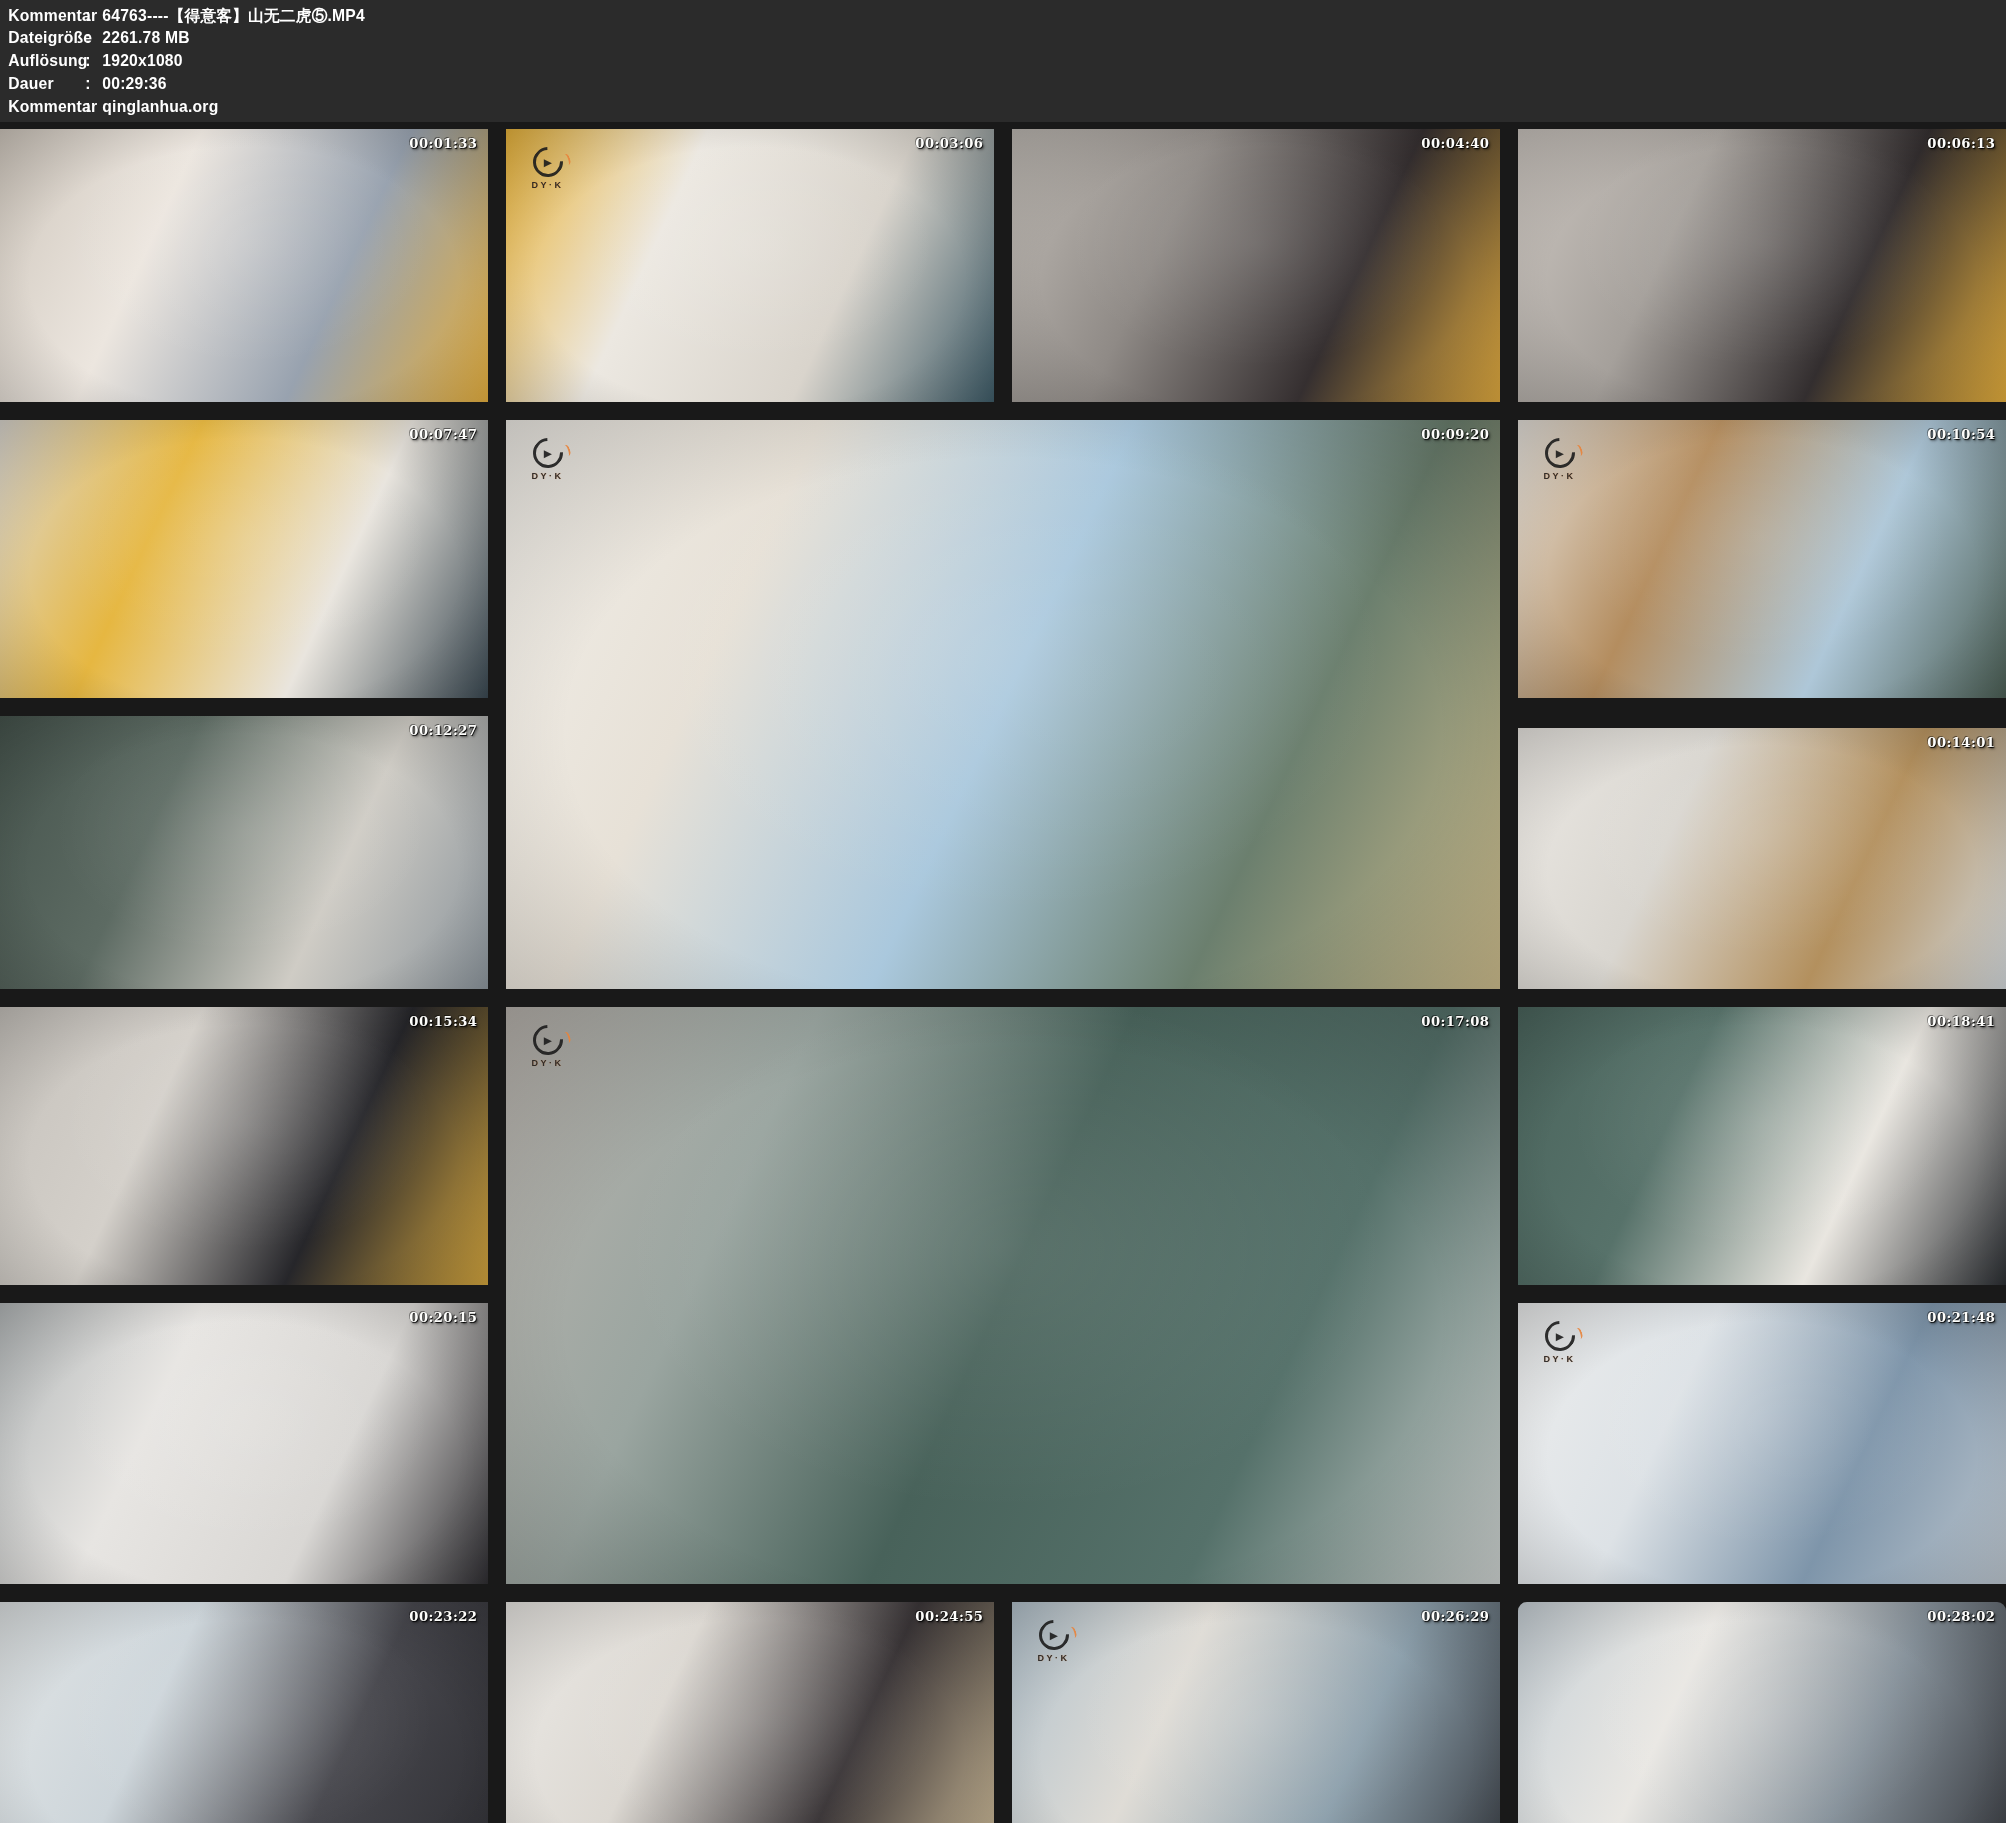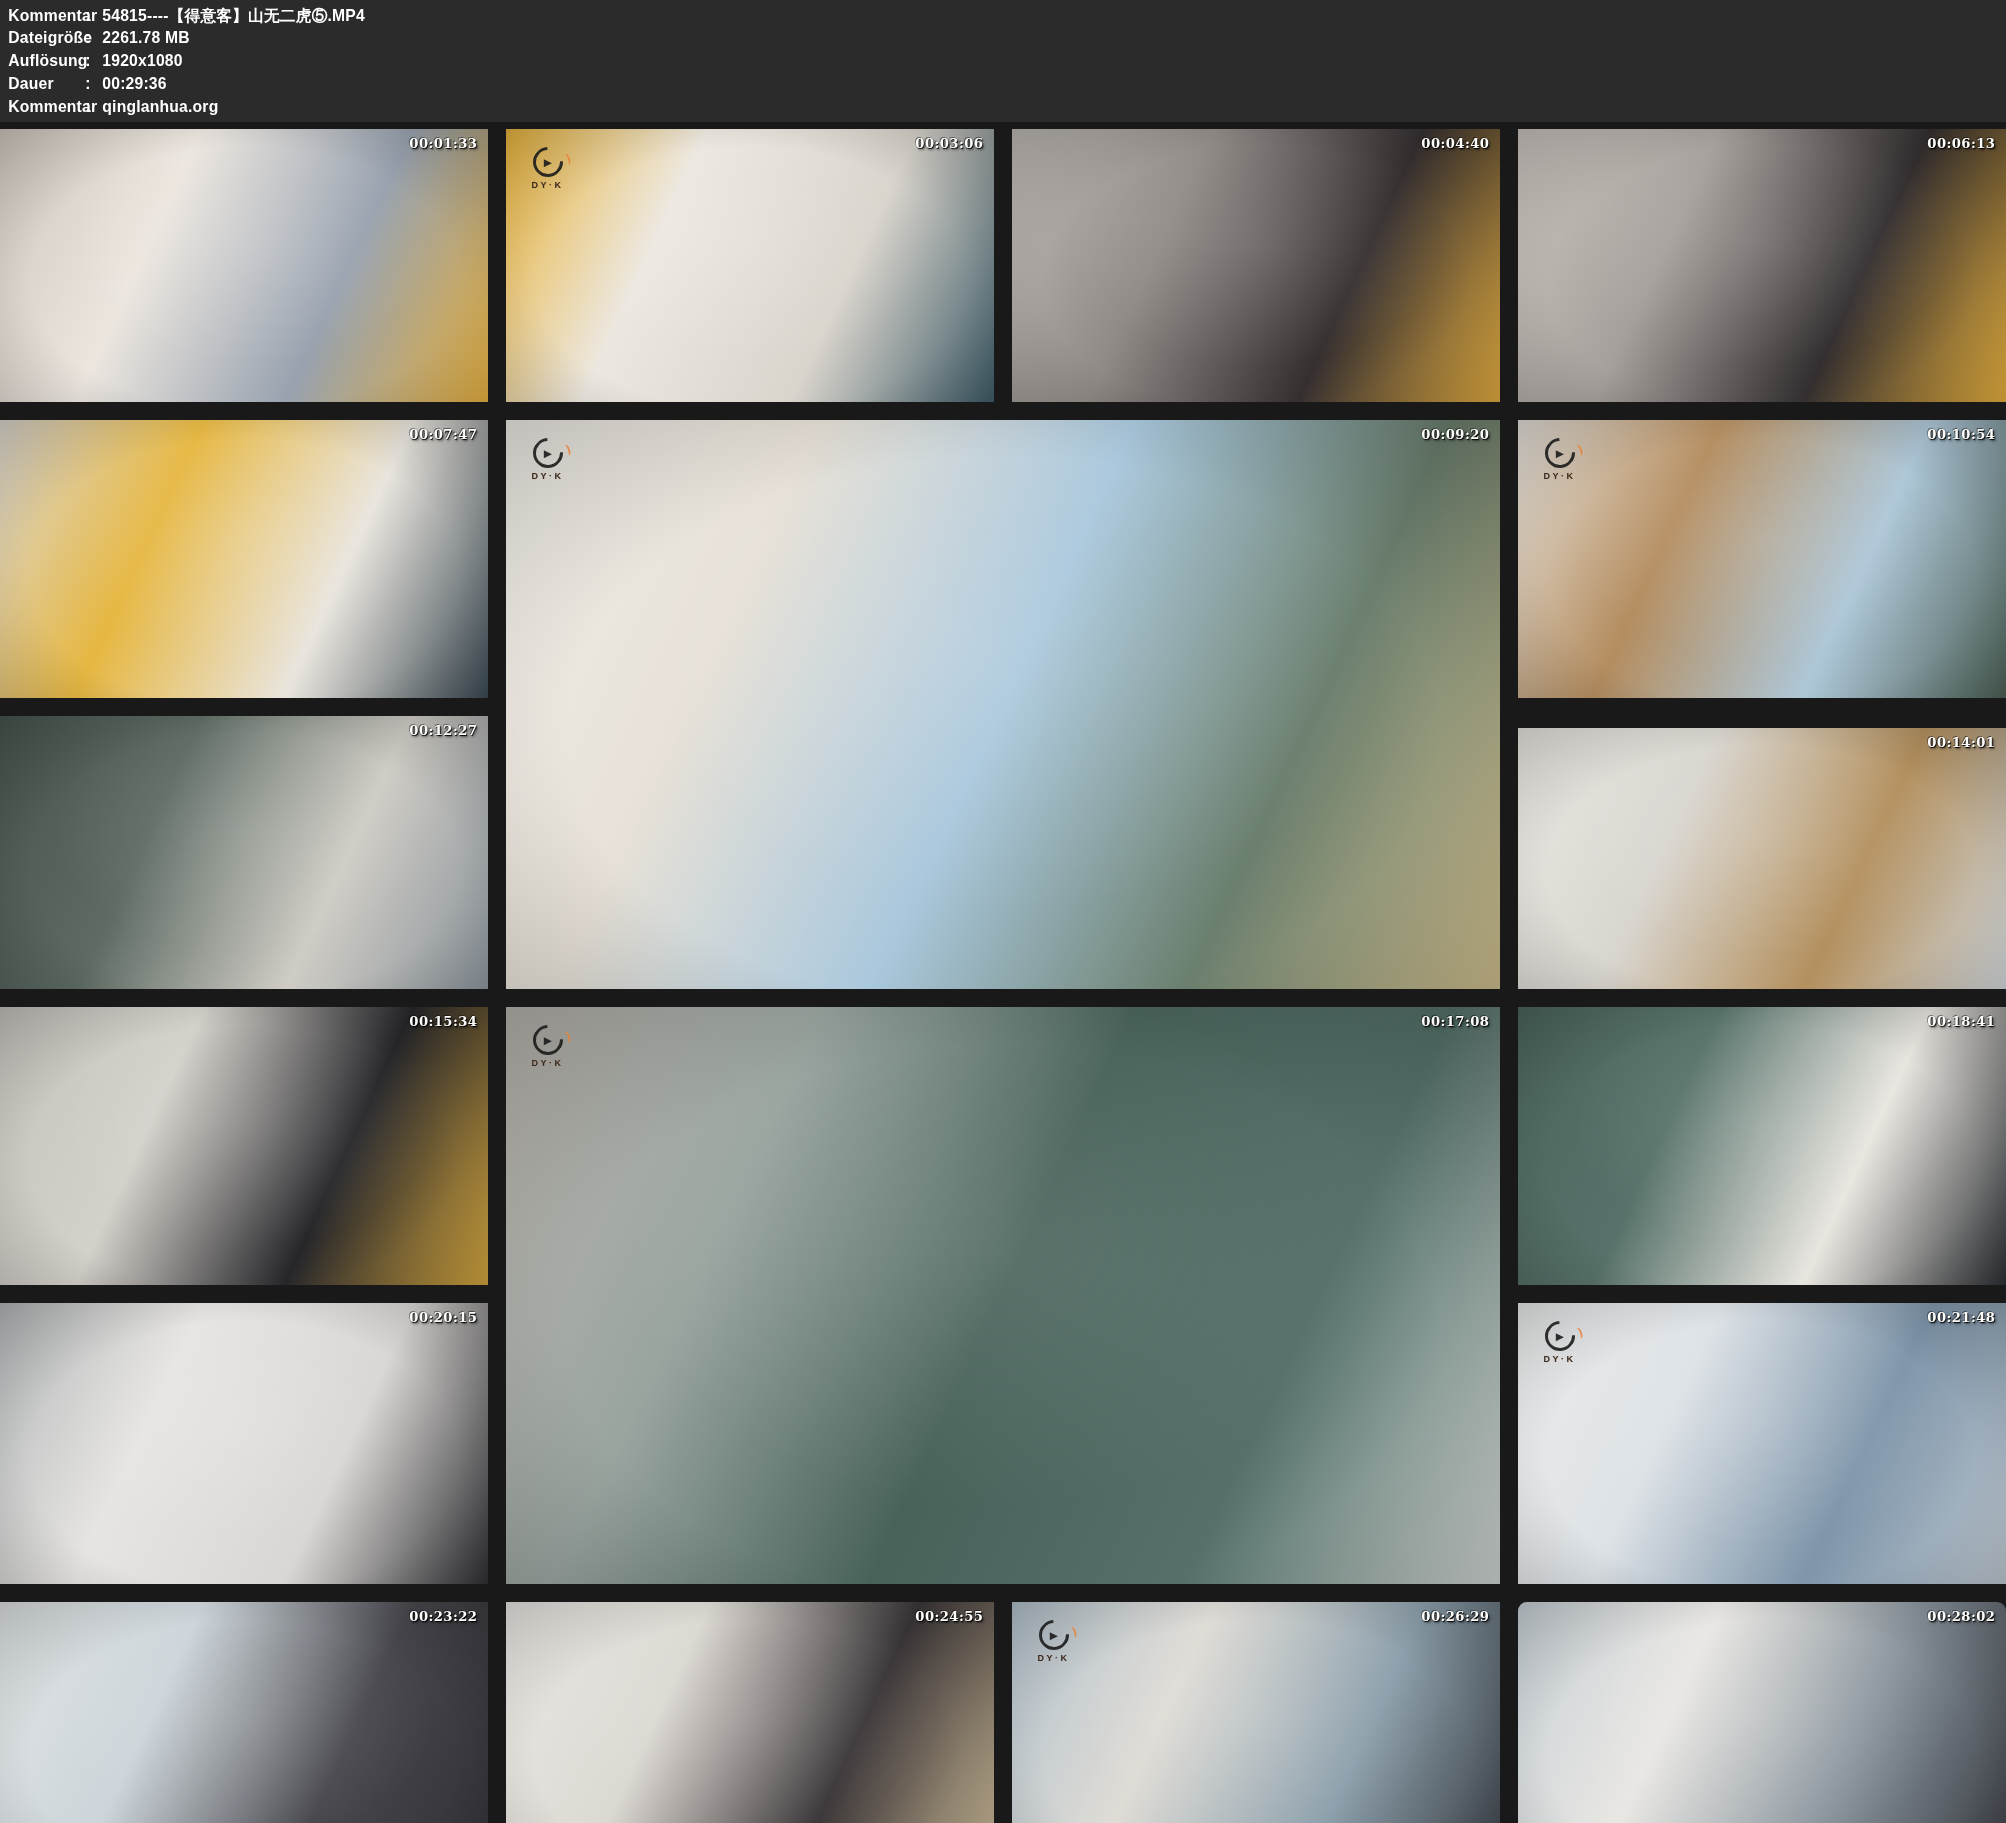--- a/index.html
+++ b/index.html
@@ -139,21 +139,21 @@
     white-space: nowrap;
   }
 </style>
 </head>
 <body>
 
 <header class="meta">
   <div class="meta-row">
     <span class="meta-label">Kommentar</span>
     <span class="meta-sep">:</span>
-    <span class="meta-value">54815----【得意客】山无二虎⑤.MP4</span>
+    <span class="meta-value">64763----【得意客】山无二虎⑤.MP4</span>
   </div>
   <div class="meta-row">
     <span class="meta-label">Dateigröße</span>
     <span class="meta-sep">:</span>
     <span class="meta-value">2261.78 MB</span>
   </div>
   <div class="meta-row">
     <span class="meta-label">Auflösung</span>
     <span class="meta-sep">:</span>
     <span class="meta-value">1920x1080</span>

